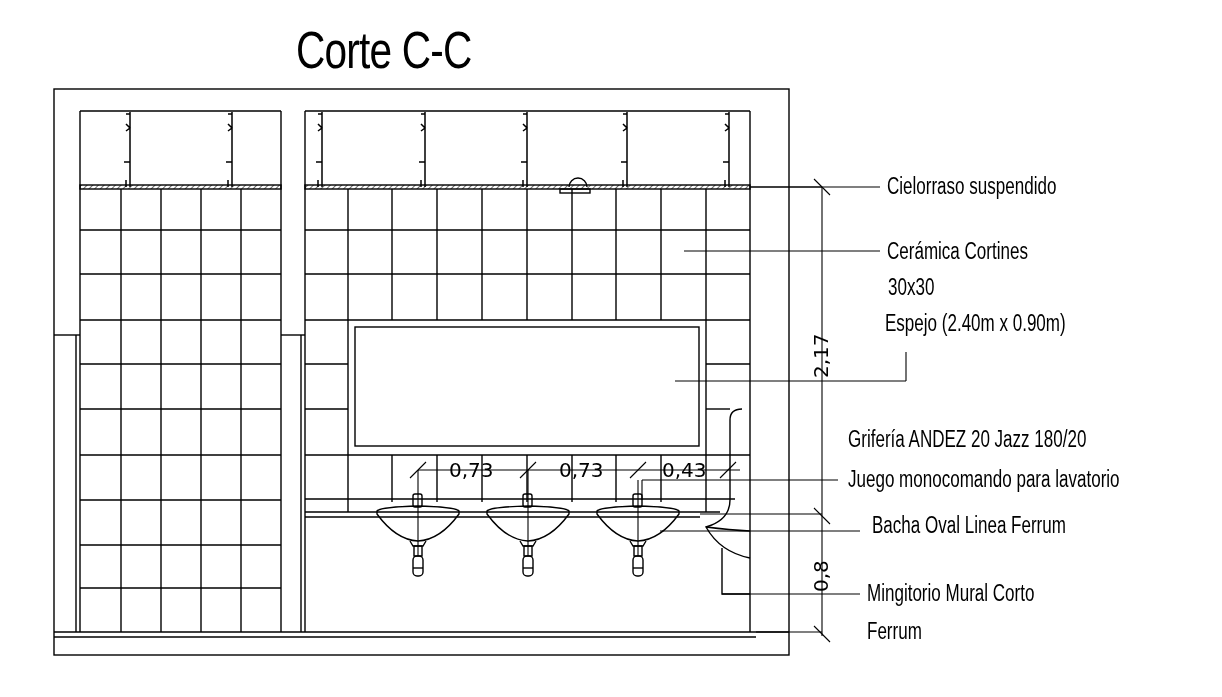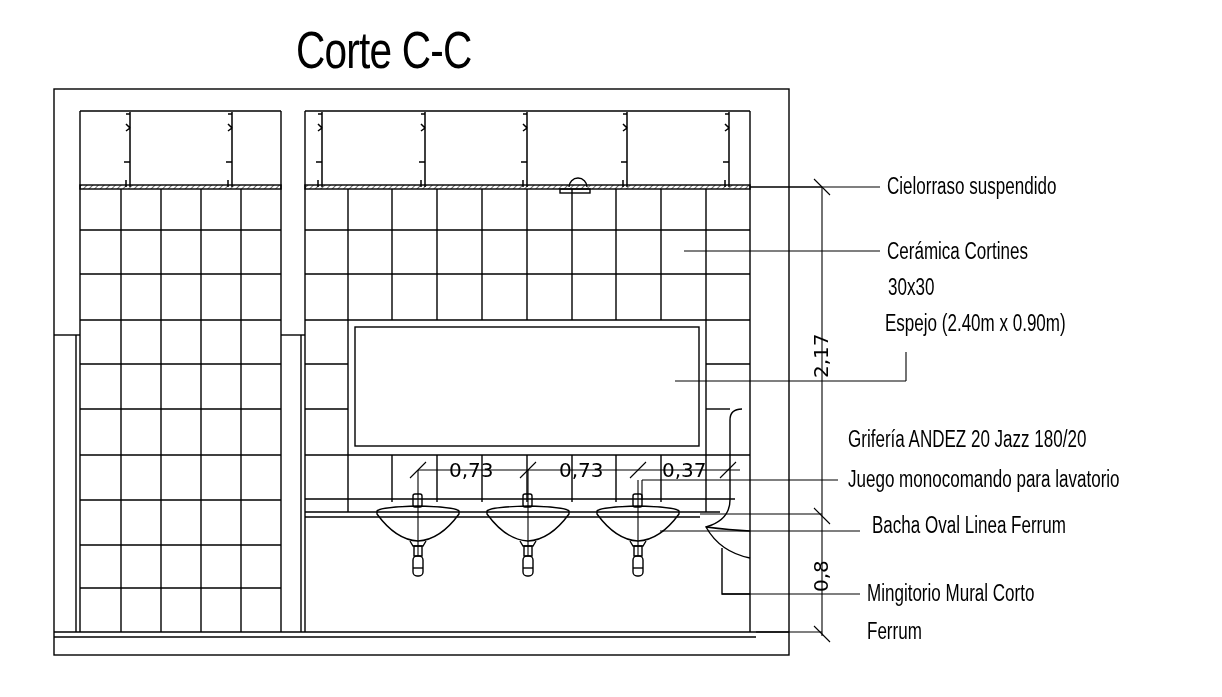--- a/index.html
+++ b/index.html
@@ -186,15 +186,15 @@
 <div class="label" style="left:888px; top:276px;">30x30</div>
 <div class="label" style="left:885px; top:312px;">Espejo  (2.40m x 0.90m)</div>
 <div class="label" style="left:848px; top:428px;">Grifería ANDEZ 20 Jazz 180/20</div>
 <div class="label" style="left:848px; top:468px;">Juego monocomando para lavatorio</div>
 <div class="label" style="left:872px; top:514px;">Bacha Oval Linea Ferrum</div>
 <div class="label" style="left:867px; top:582px;">Mingitorio Mural Corto</div>
 <div class="label" style="left:867px; top:620px;">Ferrum</div>
 
 <div class="dim" style="left:449px; top:460px;">0,73</div>
 <div class="dim" style="left:559px; top:460px;">0,73</div>
-<div class="dim" style="left:662px; top:460px;">0,37</div>
+<div class="dim" style="left:662px; top:460px;">0,43</div>
 <div class="dim dim-v" style="left:811px; top:378px;">2,17</div>
 <div class="dim dim-v" style="left:811px; top:592px;">0,8</div>
 
 </body></html>

